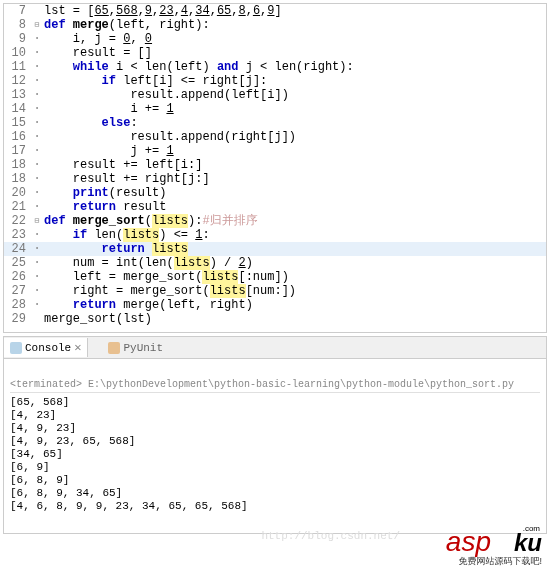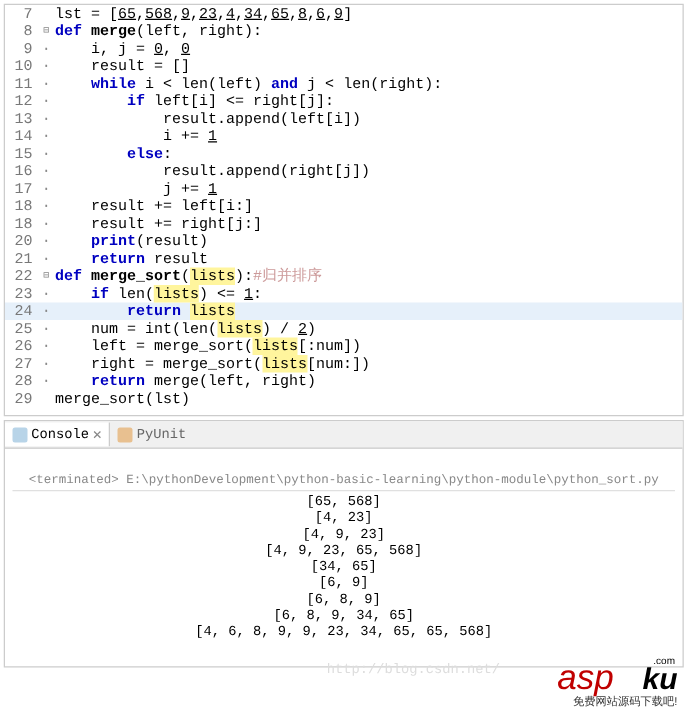--- a/index.html
+++ b/index.html
@@ -50,40 +50,39 @@
 .op { color: #000; }
 .id { color: #000; }
 .comment { color: #cc9999; }
 .fn { color: #000; font-weight: bold; }
 .hilite { background: #fff59d; }
 
 .console-panel {
   margin: 3px;
   border: 1px solid #ccc;
   background: #fff;
-  text-align: center;
 }
 .console-tabs {
   display: flex;
   align-items: center;
   border-bottom: 1px solid #ccc;
   background: #f0f0f0;
   height: 22px;
   font-size: 11px;
 }
 .console-tab {
   padding: 2px 6px;
   display: flex;
   align-items: center;
   gap: 3px;
   background: #fff;
   border-right: 1px solid #ccc;
 }
 .console-tab-inactive {
-  padding: 2px 6px;
+  padding: 2px 20px;
   display: flex;
   align-items: center;
   gap: 3px;
   color: #666;
 }
 .console-icon {
   width: 12px;
   height: 12px;
   background: #b8d4e8;
   border-radius: 2px;

